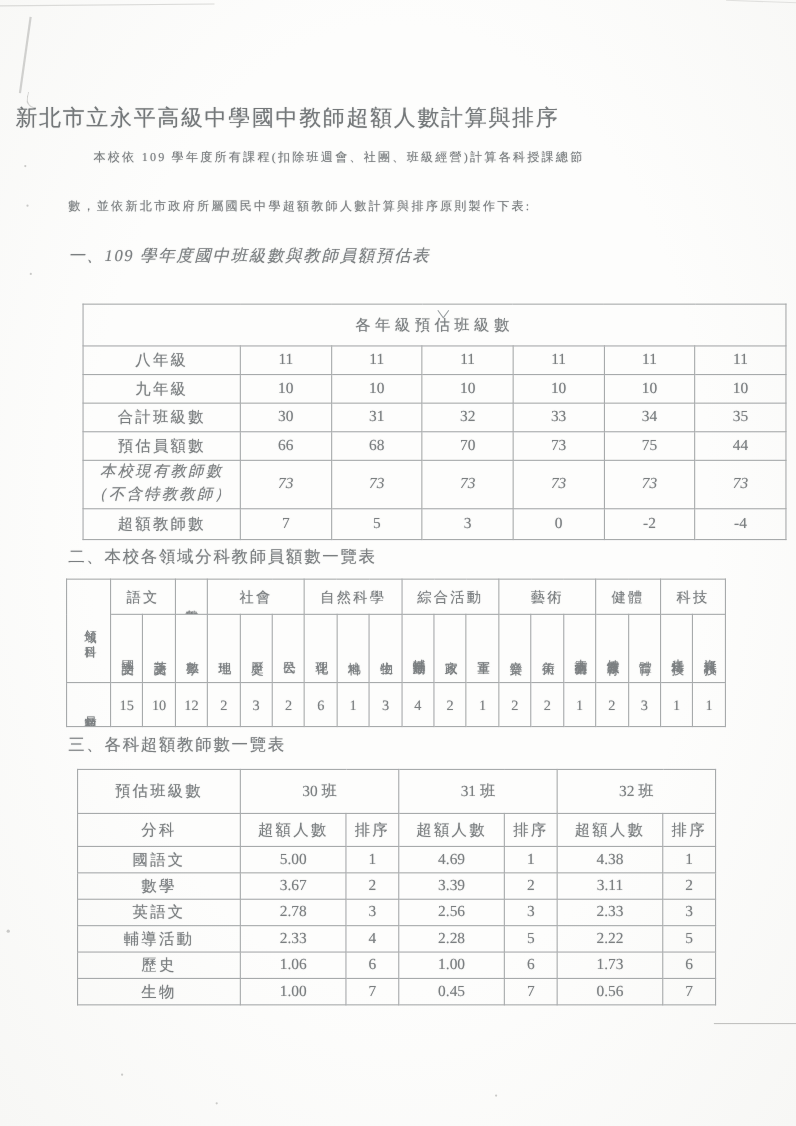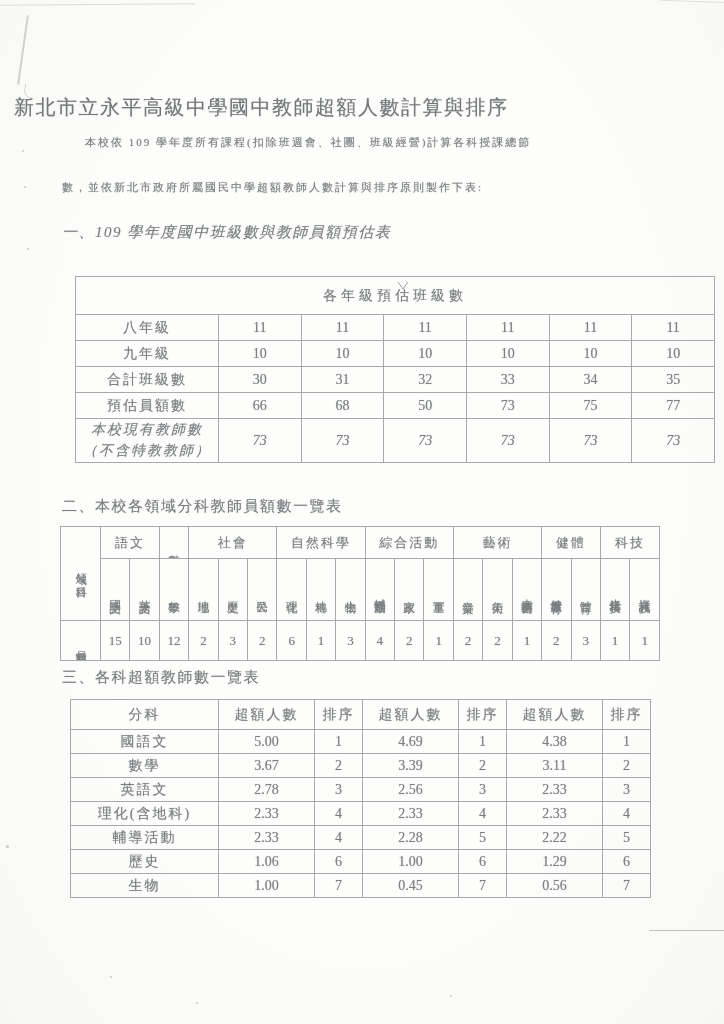--- a/index.html
+++ b/index.html
@@ -141,35 +141,44 @@
       <td>31</td>
       <td>32</td>
       <td>33</td>
       <td>34</td>
       <td>35</td>
     </tr>
     <tr class="rh-std">
       <td class="lbl">預估員額數</td>
       <td>66</td>
       <td>68</td>
-      <td>50</td>
+      <td>70</td>
       <td>73</td>
       <td>75</td>
-      <td>77</td>
+      <td>44</td>
     </tr>
     <tr class="rh-tall">
       <td class="lbl">
         <div class="two-line"><span>本校現有教師數</span><br><span>（不含特教教師）</span></div>
       </td>
       <td>73</td>
       <td>73</td>
       <td>73</td>
       <td>73</td>
       <td>73</td>
       <td>73</td>
+    </tr>
+    <tr class="rh-last">
+      <td class="lbl">超額教師數</td>
+      <td>7</td>
+      <td>5</td>
+      <td>3</td>
+      <td>0</td>
+      <td>-2</td>
+      <td>-4</td>
     </tr>
   </tbody>
     </table>
 
   <div class="sec-heading h2">二、本校各領域分科教師員額數一覽表</div>
   <table id="t2">
     <colgroup>
         <col style="width:40px">
         <col>
         <col>
@@ -254,20 +263,26 @@
     <colgroup>
         <col style="width:148px">
         <col style="width:96px">
         <col style="width:48px">
         <col style="width:96px">
         <col style="width:48px">
         <col style="width:96px">
         <col style="width:48px">
       </colgroup>
     <tbody>
+        <tr class="rh-r1">
+      <td class="lbl">預估班級數</td>
+      <td colspan="2">30 班</td>
+      <td colspan="2">31 班</td>
+      <td colspan="2">32 班</td>
+    </tr>
     <tr class="rh-r2">
       <td class="lbl">分科</td>
       <td class="lbl">超額人數</td>
       <td class="lbl">排序</td>
       <td class="lbl">超額人數</td>
       <td class="lbl">排序</td>
       <td class="lbl">超額人數</td>
       <td class="lbl">排序</td>
     </tr>
     <tr class="rh-data">
@@ -291,44 +306,35 @@
     <tr class="rh-data">
       <td class="lbl">英語文</td>
       <td class="num">2.78</td>
       <td class="num">3</td>
       <td class="num">2.56</td>
       <td class="num">3</td>
       <td class="num">2.33</td>
       <td class="num">3</td>
     </tr>
     <tr class="rh-data">
-      <td class="lbl">理化(含地科)</td>
-      <td class="num">2.33</td>
-      <td class="num">4</td>
-      <td class="num">2.33</td>
-      <td class="num">4</td>
-      <td class="num">2.33</td>
-      <td class="num">4</td>
-    </tr>
-    <tr class="rh-data">
       <td class="lbl">輔導活動</td>
       <td class="num">2.33</td>
       <td class="num">4</td>
       <td class="num">2.28</td>
       <td class="num">5</td>
       <td class="num">2.22</td>
       <td class="num">5</td>
     </tr>
     <tr class="rh-data">
       <td class="lbl">歷史</td>
       <td class="num">1.06</td>
       <td class="num">6</td>
       <td class="num">1.00</td>
       <td class="num">6</td>
-      <td class="num">1.29</td>
+      <td class="num">1.73</td>
       <td class="num">6</td>
     </tr>
     <tr class="rh-data">
       <td class="lbl">生物</td>
       <td class="num">1.00</td>
       <td class="num">7</td>
       <td class="num">0.45</td>
       <td class="num">7</td>
       <td class="num">0.56</td>
       <td class="num">7</td>

